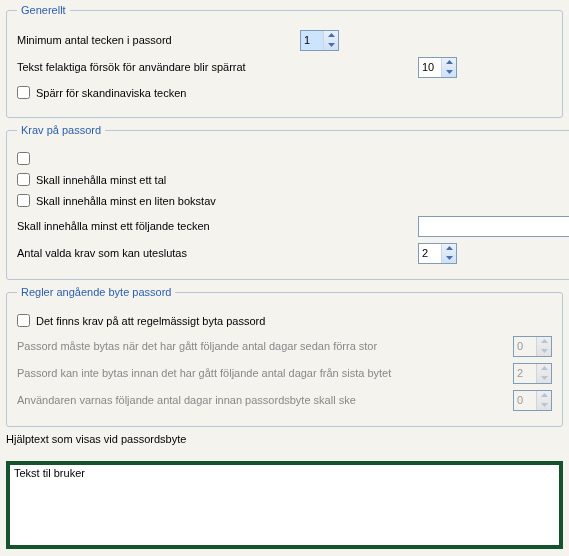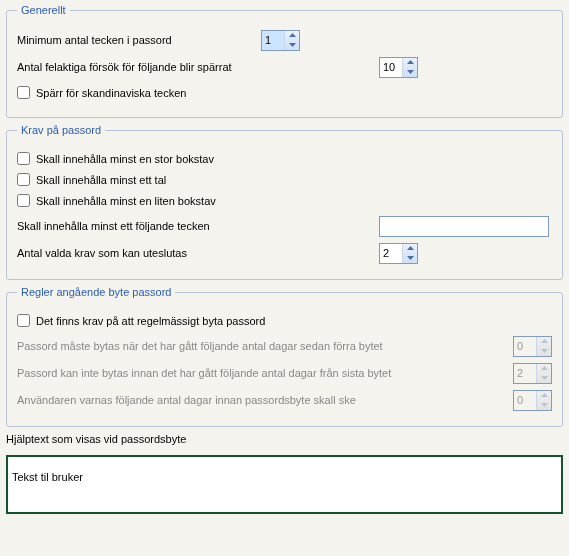--- a/index.html
+++ b/index.html
@@ -24,20 +24,21 @@
   legend {
     color: #2a5db0;
     font-size: 11px;
     padding: 0 4px;
   }
   .row {
     display: flex;
     align-items: center;
     min-height: 22px;
     margin: 5px 0;
+    gap: 39px;
   }
   .row .push {
     margin-left: auto;
   }
   .checkbox-row {
     display: flex;
     align-items: center;
     margin: 8px 0;
   }
   input[type="checkbox"] {
@@ -92,30 +93,30 @@
     font-size: 11px;
     font-family: inherit;
   }
   .dim { color:#888; }
   .helpblock {
     margin: 6px 6px 0 6px;
   }
   .helpblock .hlabel {
     font-size: 11px;
     color: #000;
-    margin-bottom: 10px;
+    margin-bottom: 16px;
   }
   .helpblock textarea {
     width: 100%;
-    height: 59px;
-    border: 2px solid #14532d;
+    height: 88px;
+    border: 4px solid #14532d;
     background: #fff;
     font-size: 11px;
     font-family: inherit;
-    padding: 14px 4px;
+    padding: 2px 4px;
     resize: none;
     outline: none;
   }
   .gap-col1 { width: 244px; }
   .gap-col2 { width: 362px; }
 </style>
 </head>
 <body>
 
 <fieldset>
@@ -134,21 +135,21 @@
         <span class="spin-btn">
             <svg width="7" height="4">
               <polygon points="0,0 7,0 3.5,4" fill="#4a6ea9"></polygon>
             </svg>
           </span>
       </span>
     </span>
   </div>
 
   <div class="row">
-    <span class="txt gap-col2">Antal felaktiga försök för följande blir spärrat</span>
+    <span class="txt gap-col2">Tekst felaktiga försök för användare blir spärrat</span>
     <span class="spinner wide">
       <input type="text" value="10" style="">
       <span class="spin-btns">
         <span class="spin-btn">
             <svg width="7" height="4">
               <polygon points="3.5,0 7,4 0,4" fill="#4a6ea9"></polygon>
             </svg>
           </span>
         <span class="spin-btn">
             <svg width="7" height="4">
@@ -163,21 +164,20 @@
     <input type="checkbox" style="">
     <span>Spärr för skandinaviska tecken</span>
   </div>
 </fieldset>
 
 <fieldset>
   <legend>Krav på passord</legend>
 
   <div class="checkbox-row">
     <input type="checkbox" style="">
-    <span>Skall innehålla minst en stor bokstav</span>
   </div>
   <div class="checkbox-row">
     <input type="checkbox" style="">
     <span>Skall innehålla minst ett tal</span>
   </div>
   <div class="checkbox-row">
     <input type="checkbox" style="">
     <span>Skall innehålla minst en liten bokstav</span>
   </div>
 
@@ -208,21 +208,21 @@
 
 <fieldset>
   <legend>Regler angående byte  passord</legend>
 
   <div class="checkbox-row">
     <input type="checkbox" style="">
     <span>Det finns krav på att regelmässigt byta passord</span>
   </div>
 
   <div class="row">
-    <span class="txt dim">Passord måste bytas när det har gått följande antal dagar sedan förra bytet</span>
+    <span class="txt dim">Passord måste bytas när det har gått följande antal dagar sedan förra stor</span>
     <span class="push"></span>
     <span class="spinner wide disabled">
       <input type="text" disabled="" value="0" style="">
       <span class="spin-btns">
         <span class="spin-btn">
             <svg width="7" height="4">
               <polygon points="3.5,0 7,4 0,4" fill="#b7c3d6"></polygon>
             </svg>
           </span>
         <span class="spin-btn">

